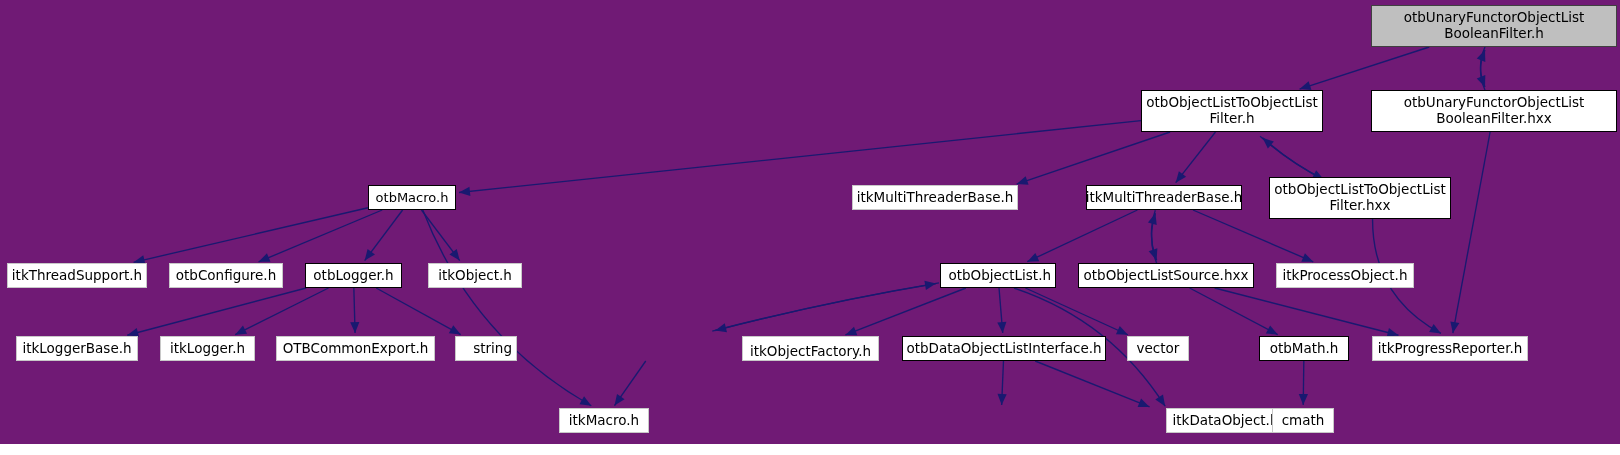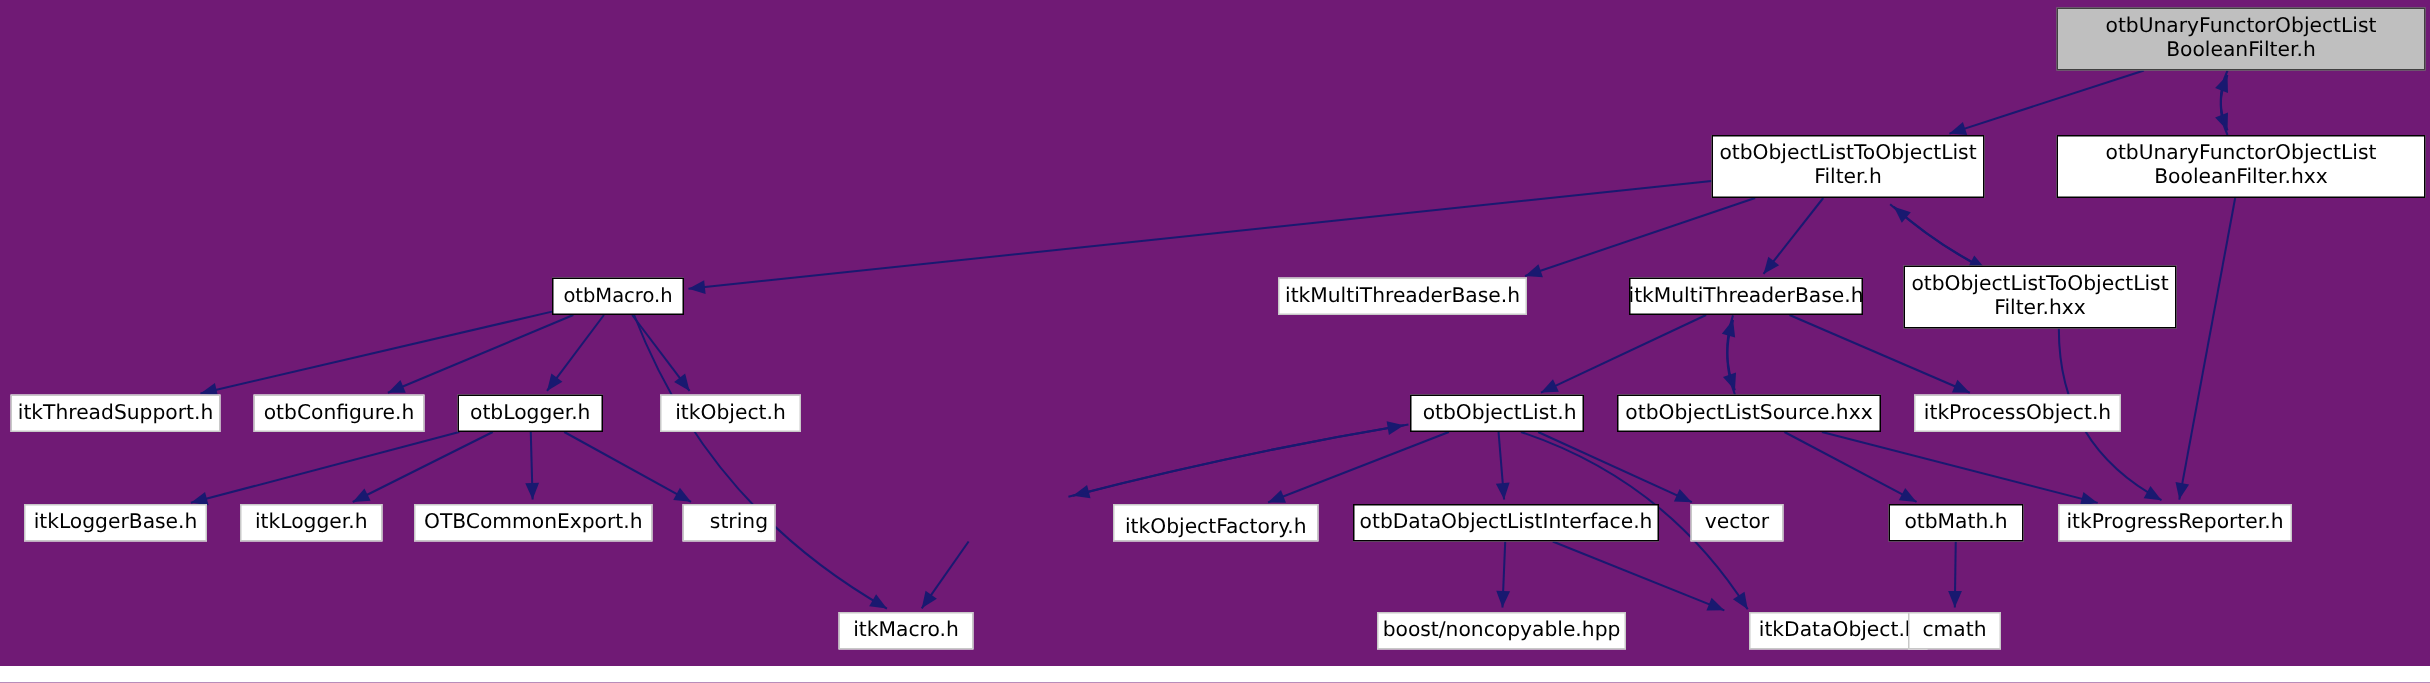--- a/index.html
+++ b/index.html
@@ -117,21 +117,21 @@
     </div>
     <div class="node ext" style="left: 7px; top: 263px; width: 140px; height: 25px; font-size: 13.5px;">
       <span class="nlabel">itkThreadSupport.h</span>
     </div>
     <div class="node ext" style="left: 169px; top: 263px; width: 114px; height: 25px; font-size: 13.5px;">
       <span class="nlabel">otbConfigure.h</span>
     </div>
     <div class="node own" style="left: 305px; top: 263px; width: 97px; height: 25px; font-size: 13.5px;">
       <span class="nlabel">otbLogger.h</span>
     </div>
-    <div class="node ext" style="left: 440px; top: 263px; width: 94px; height: 25px; font-size: 13.5px;">
+    <div class="node ext" style="left: 428px; top: 263px; width: 94px; height: 25px; font-size: 13.5px;">
       <span class="nlabel">itkObject.h</span>
     </div>
     <div class="node own" style="left: 940px; top: 263px; width: 116px; height: 25px; font-size: 13.5px; justify-content: flex-end;">
       <span class="nlabel">otbObjectList.h</span>
     </div>
     <div class="node own" style="left: 1078px; top: 263px; width: 176px; height: 25px; font-size: 13.5px;">
       <span class="nlabel">otbObjectListSource.hxx</span>
     </div>
     <div class="node ext" style="left: 1276px; top: 263px; width: 138px; height: 25px; font-size: 13.5px;">
       <span class="nlabel">itkProcessObject.h</span>
@@ -159,22 +159,19 @@
     </div>
     <div class="node own" style="left: 1259px; top: 336px; width: 90px; height: 25px; font-size: 13.5px;">
       <span class="nlabel">otbMath.h</span>
     </div>
     <div class="node ext" style="left: 1372px; top: 336px; width: 156px; height: 25px; font-size: 13.5px;">
       <span class="nlabel">itkProgressReporter.h</span>
     </div>
     <div class="node ext" style="left: 559px; top: 408px; width: 90px; height: 25px; font-size: 13.5px;">
       <span class="nlabel">itkMacro.h</span>
     </div>
-    <div class="node ext" style="left: 918px; top: 408px; width: 166px; height: 25px; font-size: 13.5px;">
-      <span class="nlabel">boost/noncopyable.hpp</span>
-    </div>
     <div class="node ext" style="left: 1166px; top: 408px; width: 119px; height: 25px; font-size: 13.5px;">
       <span class="nlabel">itkDataObject.h</span>
     </div>
     <div class="node ext" style="left: 1272px; top: 408px; width: 62px; height: 25px; font-size: 13.5px;">
       <span class="nlabel">cmath</span>
     </div>
   </div>
 
 </body></html>

